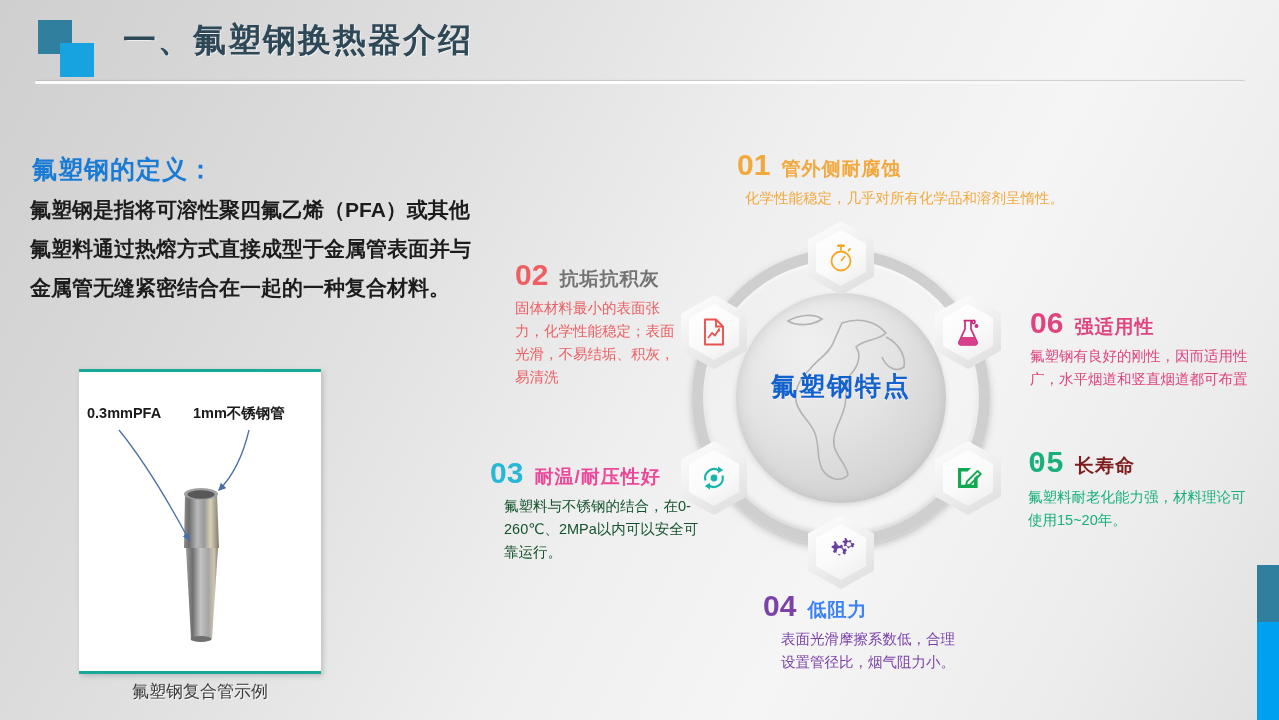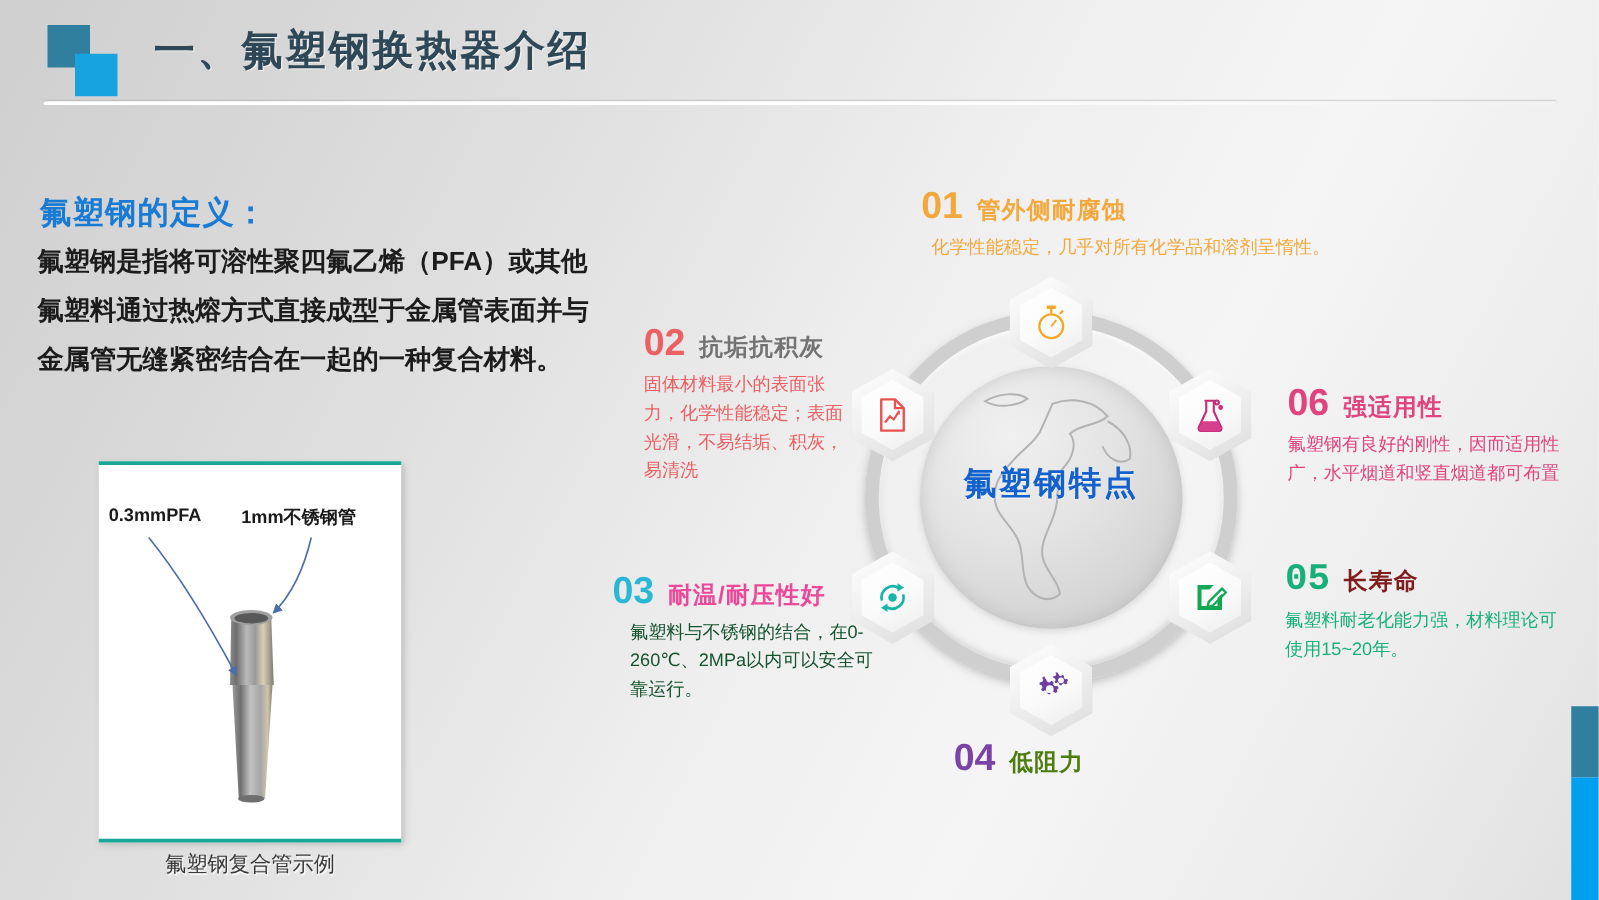--- a/index.html
+++ b/index.html
@@ -309,22 +309,23 @@
   <div class="f-head">
     <span class="f-num" style="color: rgb(41, 183, 214);">03</span>
     <span class="f-title" style="color: #ec4899;">耐温/耐压性好</span>
   </div>
   <div class="f-desc" style="color: #14532d;">氟塑料与不锈钢的结合，在0-260℃、2MPa以内可以安全可靠运行。</div>
 </div>
 
 <div class="feat f04">
   <div class="f-head">
     <span class="f-num" style="color: rgb(123, 66, 168);">04</span>
-    <span class="f-title" style="color: #4d7c0f; margin-top: 26px;">低阻力</span>
-  </div>
+    <span class="f-title" style="color: #3b82f6; margin-top: 26px;">低阻力</span>
+  </div>
+  <div class="f-desc" style="color: rgb(123, 66, 168);">表面光滑摩擦系数低，合理设置管径比，烟气阻力小。</div>
 </div>
 
 <div class="feat f05">
   <div class="f-head">
     <span class="f-num" style="color: rgb(24, 176, 122); font-family: Liberation Mono, monospace;">05</span>
     <span class="f-title" style="color: #7f1d1d;">长寿命</span>
   </div>
   <div class="f-desc" style="color: rgb(24, 176, 122);">氟塑料耐老化能力强，材料理论可使用15~20年。</div>
 </div>
 

